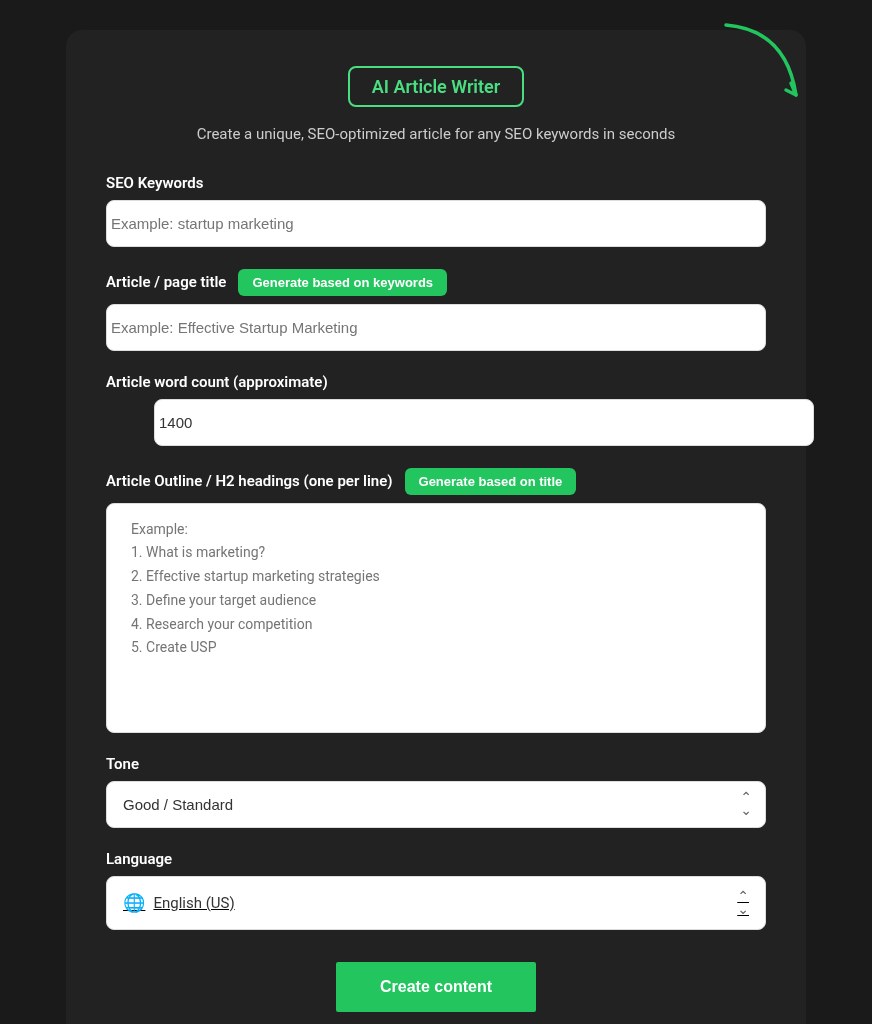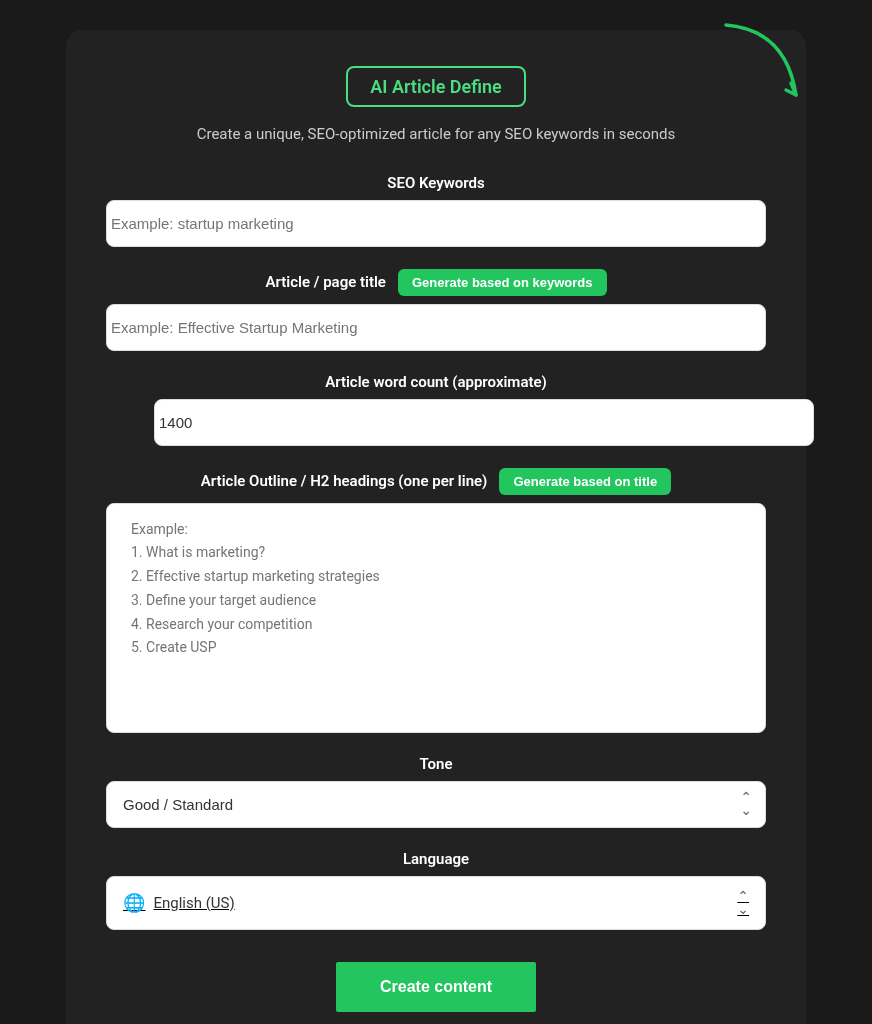--- a/index.html
+++ b/index.html
@@ -72,21 +72,20 @@
     .field-group {
       display: flex;
       flex-direction: column;
       gap: 8px;
     }
 
     .field-label-row {
       display: flex;
       align-items: center;
       gap: 12px;
-      justify-content: center;
     }
 
     .field-label {
       color: #ffffff;
       font-size: 15px;
       font-weight: 600;
     }
 
     .generate-btn {
       background-color: #22c55e;
@@ -225,21 +224,21 @@
 <body>
 
 <div class="page-container">
 
   <svg class="arrow-decoration" viewBox="0 0 100 90" fill="none" xmlns="http://www.w3.org/2000/svg">
     <path d="M10 5 Q70 10 80 75" stroke="#22c55e" stroke-width="3.5" fill="none" stroke-linecap="round"></path>
     <path d="M70 70 L80 75 L75 63" stroke="#22c55e" stroke-width="3.5" fill="none" stroke-linecap="round" stroke-linejoin="round"></path>
   </svg>
 
   <div class="header-section">
-    <span class="title-badge">AI Article Define</span>
+    <span class="title-badge">AI Article Writer</span>
     <p class="subtitle">Create a unique, SEO-optimized article for any SEO keywords in seconds</p>
   </div>
 
   <div class="form-section">
 
     <div class="field-group">
       <div class="field-label-row">
         <label class="field-label">SEO Keywords</label>
       </div>
       <input type="text" class="text-input" placeholder="Example: startup marketing" style="">

